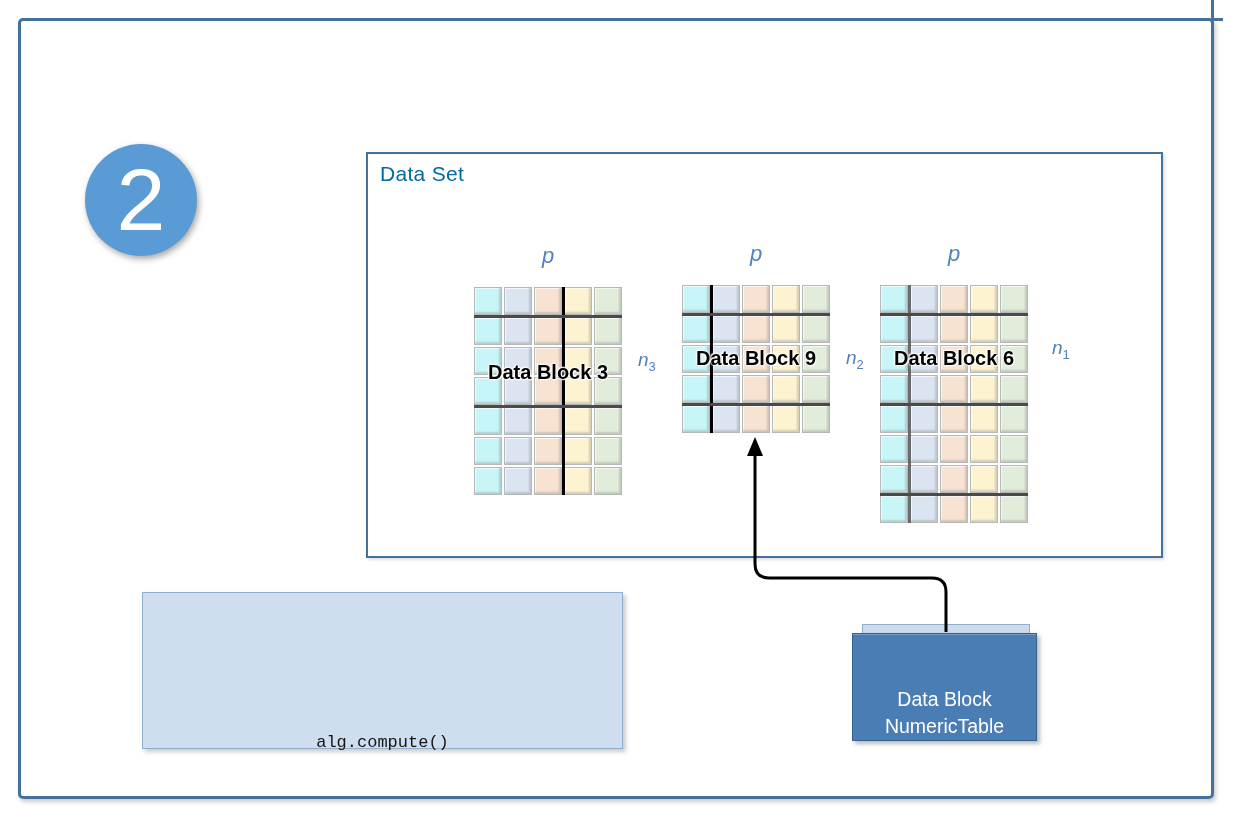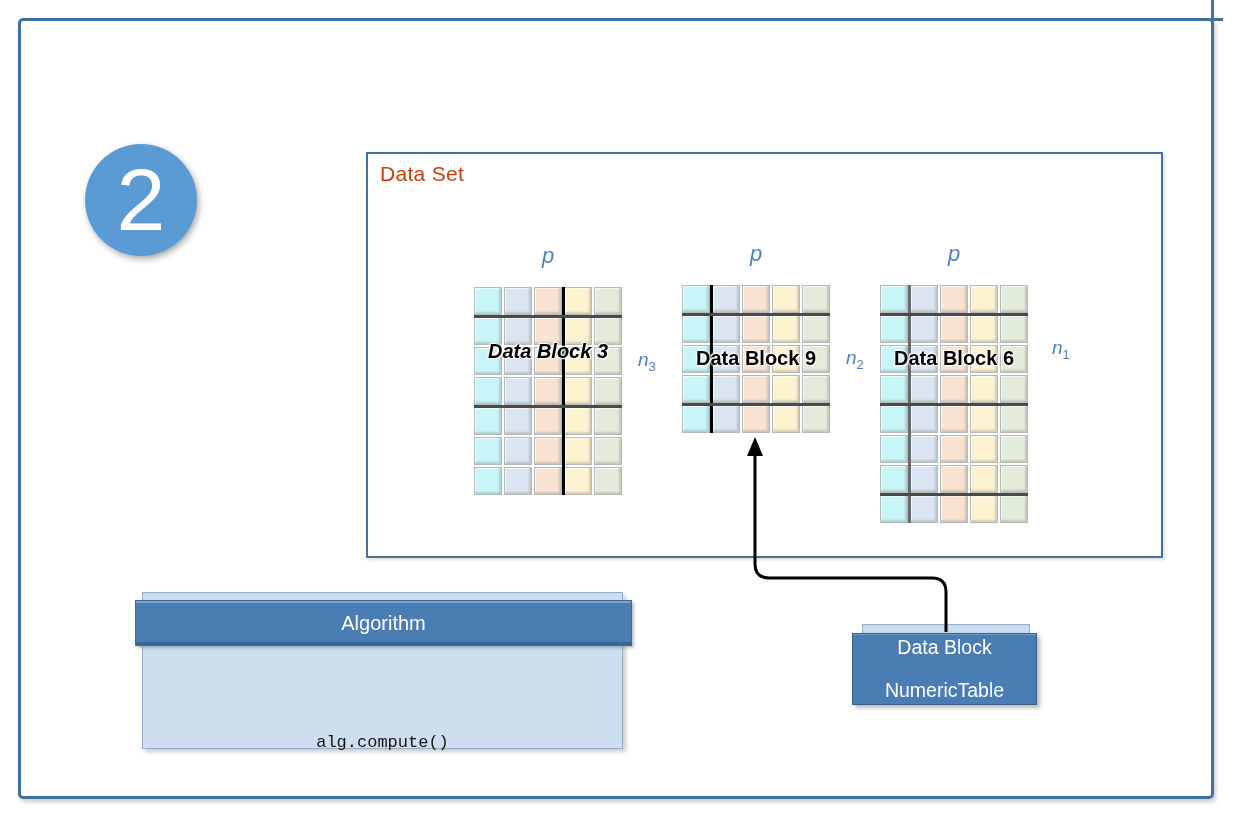--- a/index.html
+++ b/index.html
@@ -24,21 +24,21 @@
   }
   .badge span{color:#ffffff;font-size:88px;line-height:100px;font-weight:400;}
 
   
   .dataset-box{
     position:absolute;left:366px;top:152px;width:793px;height:402px;
     border:2px solid #41719c;background:#ffffff;
     box-shadow:2px 2px 3px rgba(160,160,160,.35);
   }
   .dataset-title{
-    position:absolute;left:12px;top:8px;font-size:21px;color:#c2410c;letter-spacing:.3px;
+    position:absolute;left:12px;top:8px;font-size:21px;color:#0369a1;letter-spacing:.3px;
   }
 
   
   .block{position:absolute;}
   .grid{
     position:relative;display:grid;gap:2px;
   }
   .cell{
     width:28px;height:28px;border:1px solid #b5b9b5;box-sizing:border-box;
     box-shadow:inset -2px -2px 2px rgba(110,110,110,.28), inset 1px 1px 0 rgba(255,255,255,.65);
@@ -78,24 +78,24 @@
     font-family:"Liberation Mono","DejaVu Sans Mono",monospace;
     font-size:17px;line-height:30px;color:#141414;white-space:pre;
   }
 
   
   .nt-tab{
     position:absolute;left:862px;top:624px;width:168px;height:14px;
     background:#ccdcec;border:1px solid #8fafcf;box-sizing:border-box;
   }
   .nt-box{
-    position:absolute;left:852px;top:633px;width:185px;height:72px;
+    position:absolute;left:852px;top:633px;width:185px;height:108px;
     background:#4a7db3;border:1px solid #35608e;box-sizing:border-box;
     box-shadow:3px 3px 4px rgba(120,120,120,.5), inset 0 1px 0 rgba(255,255,255,.25);
-    display:flex;flex-direction:column;align-items:center;justify-content:space-between;
+    display:flex;flex-direction:column;align-items:center;justify-content:flex-end;
   }
   .nt-box div{color:#ffffff;font-size:19.5px;line-height:27px;text-align:center;}
 
   
   .overlay{position:absolute;left:0;top:0;width:1238px;height:823px;pointer-events:none;}
 </style>
 </head>
 <body>
 
 <div class="canvas">
@@ -146,21 +146,21 @@
           <div class="cell" style="background: rgb(226, 236, 218);"></div>
           <div class="cell" style="background: rgb(200, 246, 248);"></div>
           <div class="cell" style="background: rgb(219, 229, 241);"></div>
           <div class="cell" style="background: rgb(248, 226, 210);"></div>
           <div class="cell" style="background: rgb(253, 243, 208);"></div>
           <div class="cell" style="background: rgb(226, 236, 218);"></div>
           <div class="vline" style="left: 88px; height: 208px; background: rgb(0, 0, 0);"></div>
           <div class="hline" style="top: 28px;"></div>
           <div class="hline" style="top: 118px;"></div>
         </div>
-      <div class="block-name" style="top:49px;font-style:italic;">Data Block 3</div>
+      <div class="block-name" style="top:70px;">Data Block 3</div>
       <div class="n-label" style="left:164px;top:58px;"><span>n</span><sub>3</sub></div>
     </div>
 
     <div class="block" style="left:314px;top:131px;">
       <div class="p-label">p</div>
       <div class="grid" style="grid-template-columns: repeat(5, 28px); grid-auto-rows: 28px;">
           <div class="cell" style="background: rgb(200, 246, 248);"></div>
           <div class="cell" style="background: rgb(219, 229, 241);"></div>
           <div class="cell" style="background: rgb(248, 226, 210);"></div>
           <div class="cell" style="background: rgb(253, 243, 208);"></div>
@@ -240,23 +240,20 @@
           <div class="hline" style="top: 28px;"></div>
           <div class="hline" style="top: 118px;"></div>
           <div class="hline" style="top: 208px;"></div>
         </div>
       <div class="block-name" style="top:58px;">Data Block 6</div>
       <div class="n-label" style="left:172px;top:48px;"><span>n</span><sub>1</sub></div>
     </div>
   </div>
 
   <div class="alg-body"></div>
-  <div class="alg-header">
-    <span>Algorithm</span>
-  </div>
   <div class="alg-code">
     <div>alg.compute()</div>
   </div>
 
   <div class="nt-tab"></div>
   <div class="nt-box">
     <div>Data Block</div>
     <div>NumericTable</div>
   </div>
 

